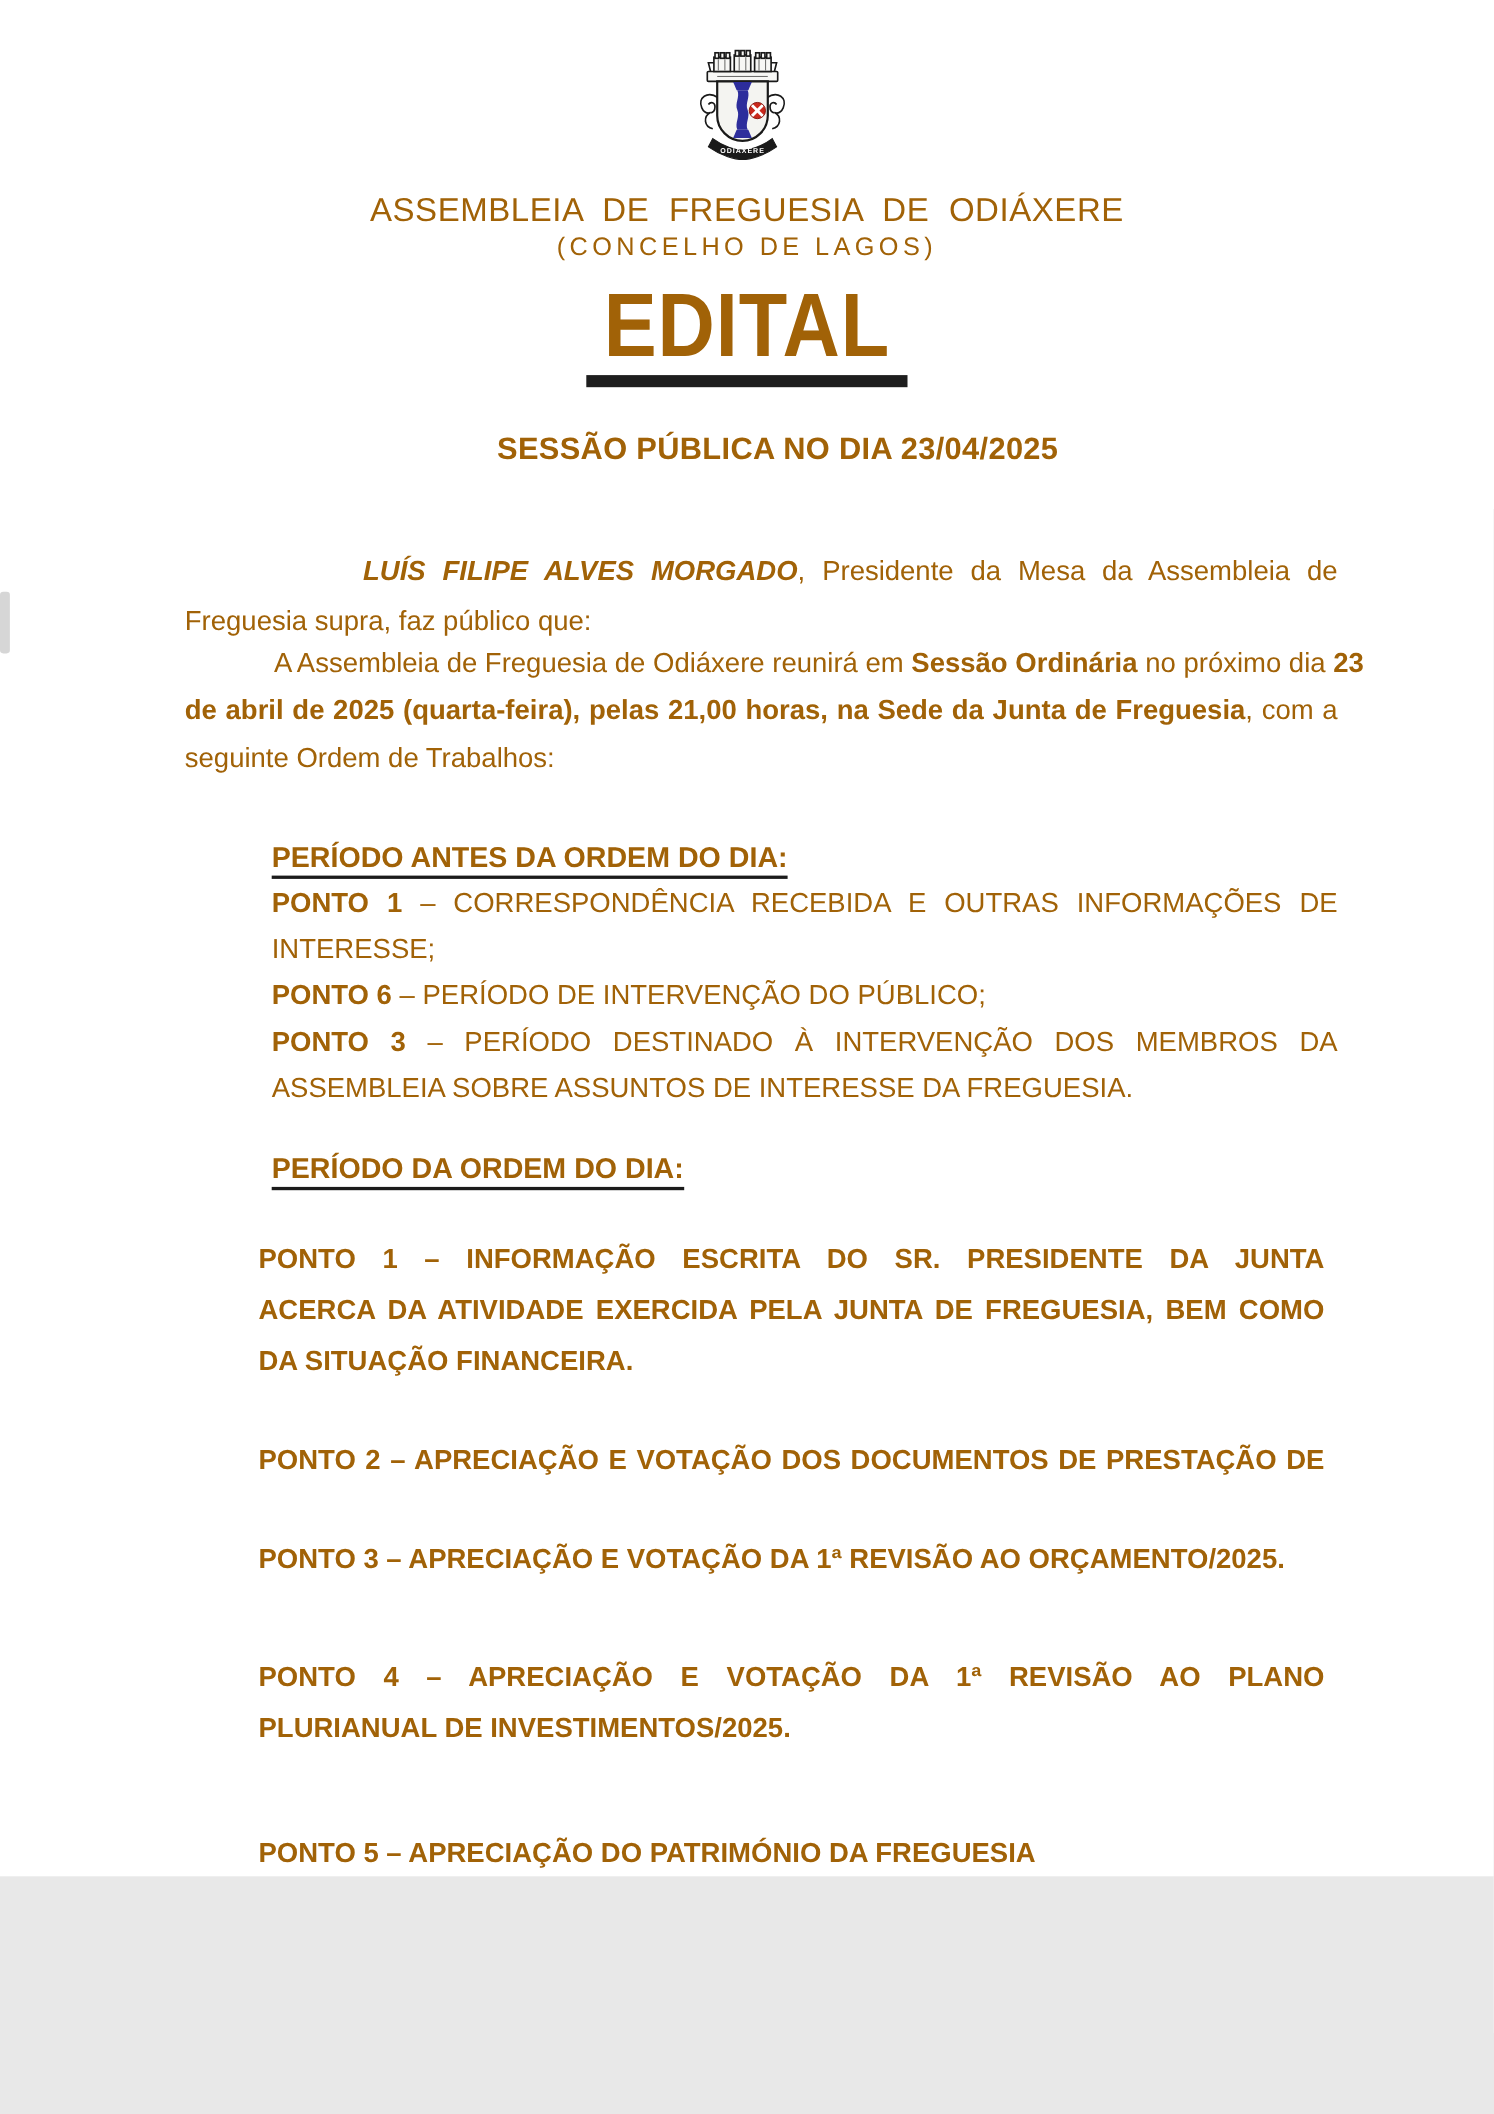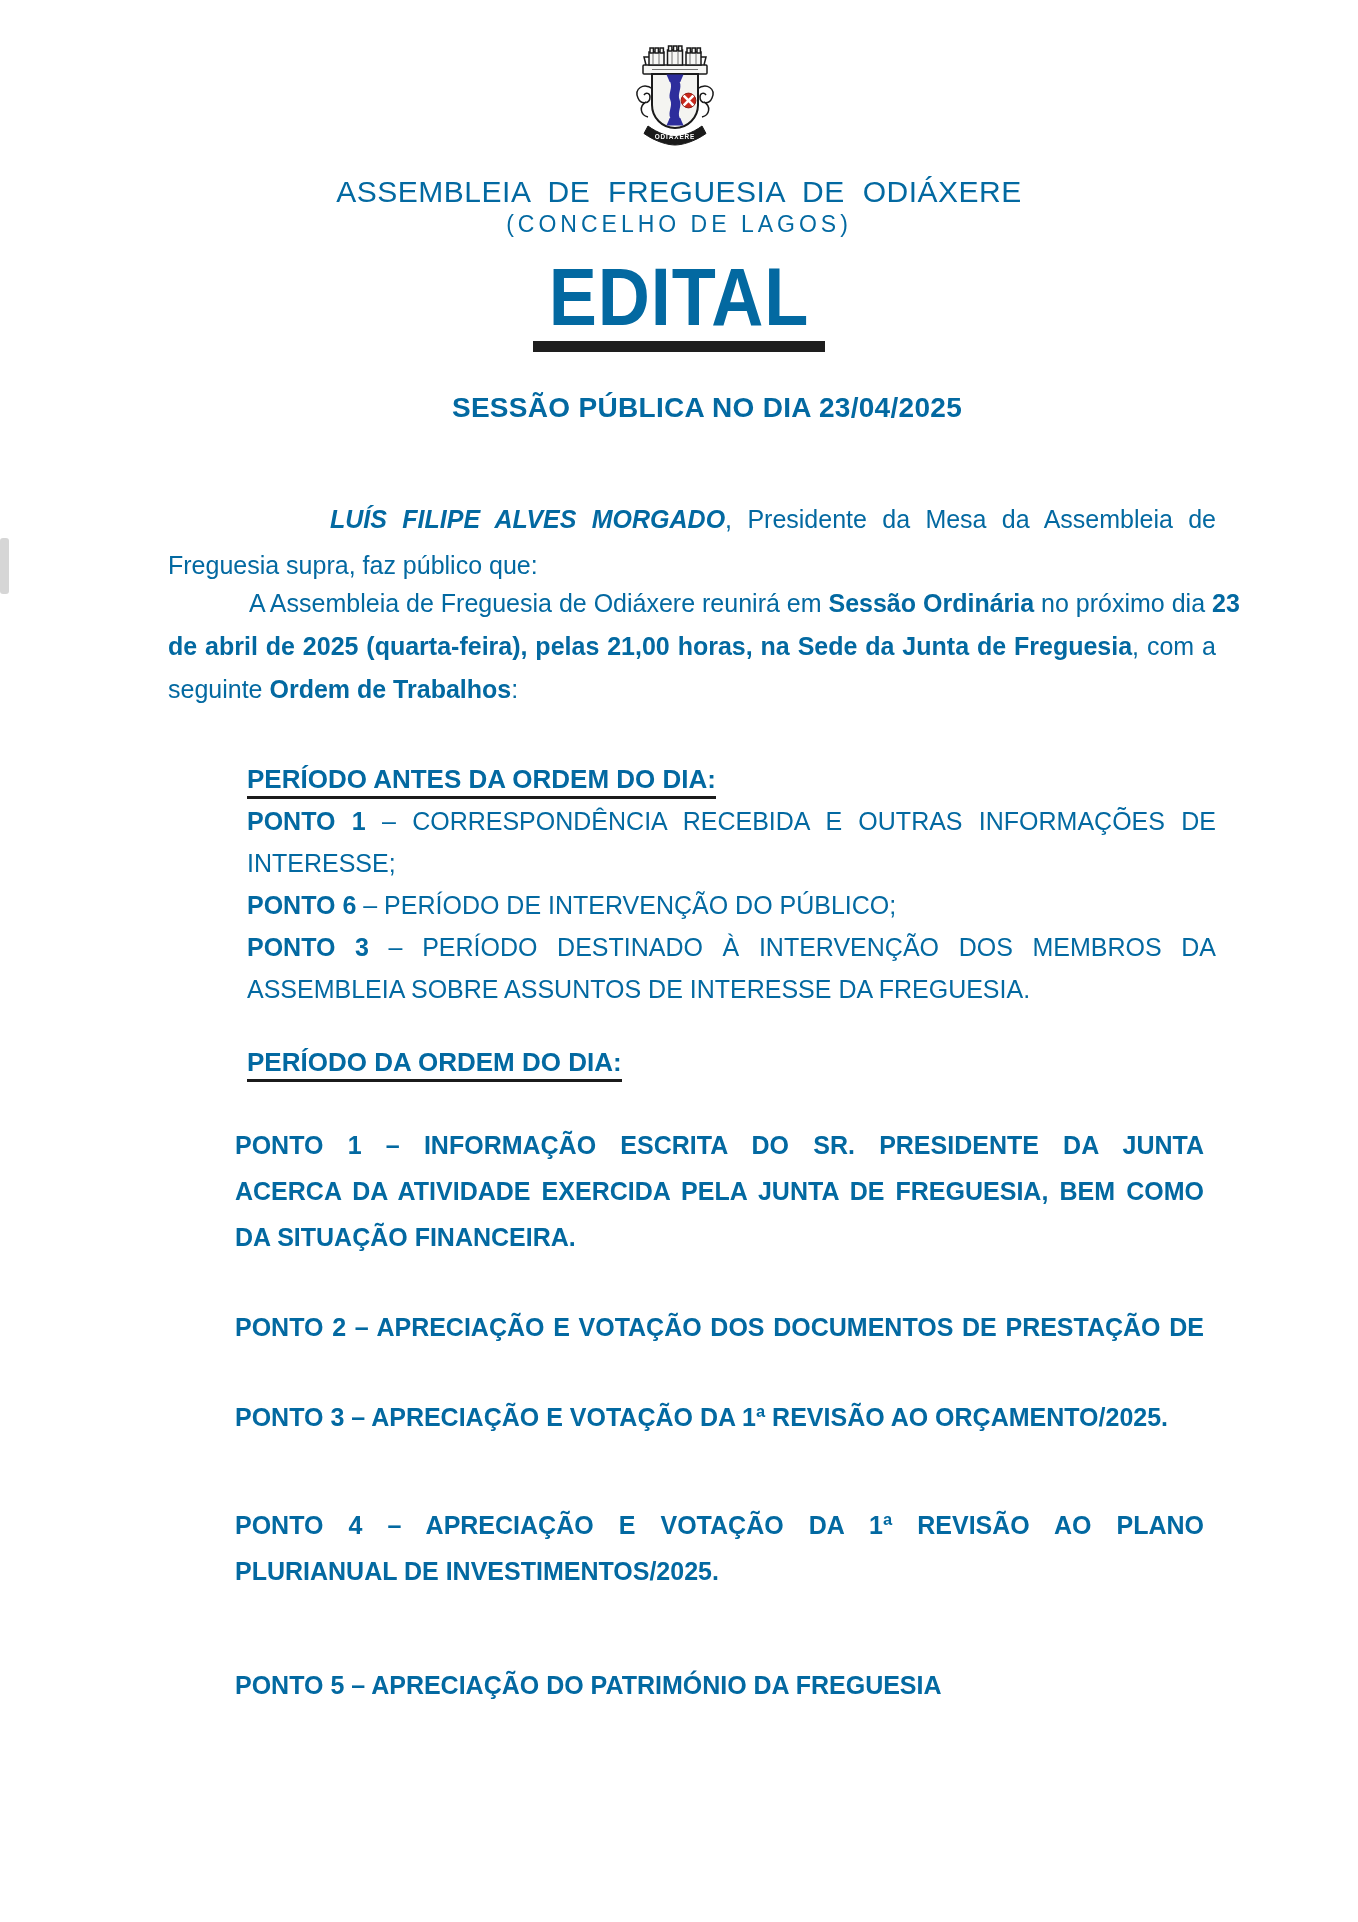--- a/index.html
+++ b/index.html
@@ -1,17 +1,17 @@
 <!DOCTYPE html>
 <html><head>
 <meta charset="utf-8">
 <style>
   html,body{margin:0;padding:0;background:#e8e8e8;}
-  .page{position:relative;width:1358px;height:1922px;margin:0 auto;background:#ffffff;
-        font-family:"Liberation Sans",sans-serif;color:#0369a1;overflow:hidden;}
+  .page{position:relative;width:1358px;height:1706px;margin:0 auto;background:#ffffff;
+        font-family:"Liberation Sans",sans-serif;color:#a16207;overflow:hidden;}
 
   
   #crest{position:absolute;left:622px;top:44px;width:106px;height:102px;}
   #htext{position:absolute;left:0;top:176px;width:100%;text-align:center;}
   .doc-title{font-size:30px;line-height:32px;letter-spacing:.5px;word-spacing:9px;font-weight:400;}
   .doc-subtitle{font-size:23px;line-height:22px;letter-spacing:4px;margin-top:5px;font-weight:400;}
 
   #edital{position:absolute;left:0;top:256px;width:100%;text-align:center;}
   .edital-word{display:inline-block;font-size:82px;line-height:82px;font-weight:700;
                letter-spacing:1px;transform:scale(.88,1);}
@@ -125,21 +125,21 @@
   <div id="session">SESSÃO PÚBLICA NO DIA 23/04/2025</div>
 
   <div id="p1">
     <div class="line j ind1"><span style="font-weight: 700; font-style: italic;">LUÍS FILIPE ALVES MORGADO</span><span>, Presidente da Mesa da Assembleia de</span></div>
     <div class="line"><span>Freguesia supra, faz público que:</span></div>
   </div>
 
   <div id="p2">
     <div class="line j ind2"><span>A Assembleia de Freguesia de Odiáxere reunirá em </span><span style="font-weight: 700;">Sessão Ordinária</span><span> no próximo dia </span><span style="font-weight: 700;">23</span></div>
     <div class="line j"><span style="font-weight: 700;">de abril de 2025 (quarta-feira), pelas 21,00 horas, na Sede da Junta de Freguesia</span><span>, com a</span></div>
-    <div class="line"><span>seguinte </span><span style="font-weight: 700;">Ordem de Trabalhos</span><span>:</span></div>
+    <div class="line"><span>seguinte </span><span style="font-weight: 400;">Ordem de Trabalhos</span><span>:</span></div>
   </div>
 
   <div id="sec1">
     <div class="line head"><span class="hu">PERÍODO ANTES DA ORDEM DO DIA:</span></div>
     <div class="line j"><span style="font-weight: 700;">PONTO 1</span><span> – CORRESPONDÊNCIA RECEBIDA E OUTRAS INFORMAÇÕES DE</span></div>
     <div class="line"><span>INTERESSE;</span></div>
     <div class="line"><span style="font-weight: 700;">PONTO 6</span><span> – PERÍODO DE INTERVENÇÃO DO PÚBLICO;</span></div>
     <div class="line j"><span style="font-weight: 700;">PONTO 3</span><span> – PERÍODO DESTINADO À INTERVENÇÃO DOS MEMBROS DA</span></div>
     <div class="line"><span>ASSEMBLEIA SOBRE ASSUNTOS DE INTERESSE DA FREGUESIA.</span></div>
   </div>

